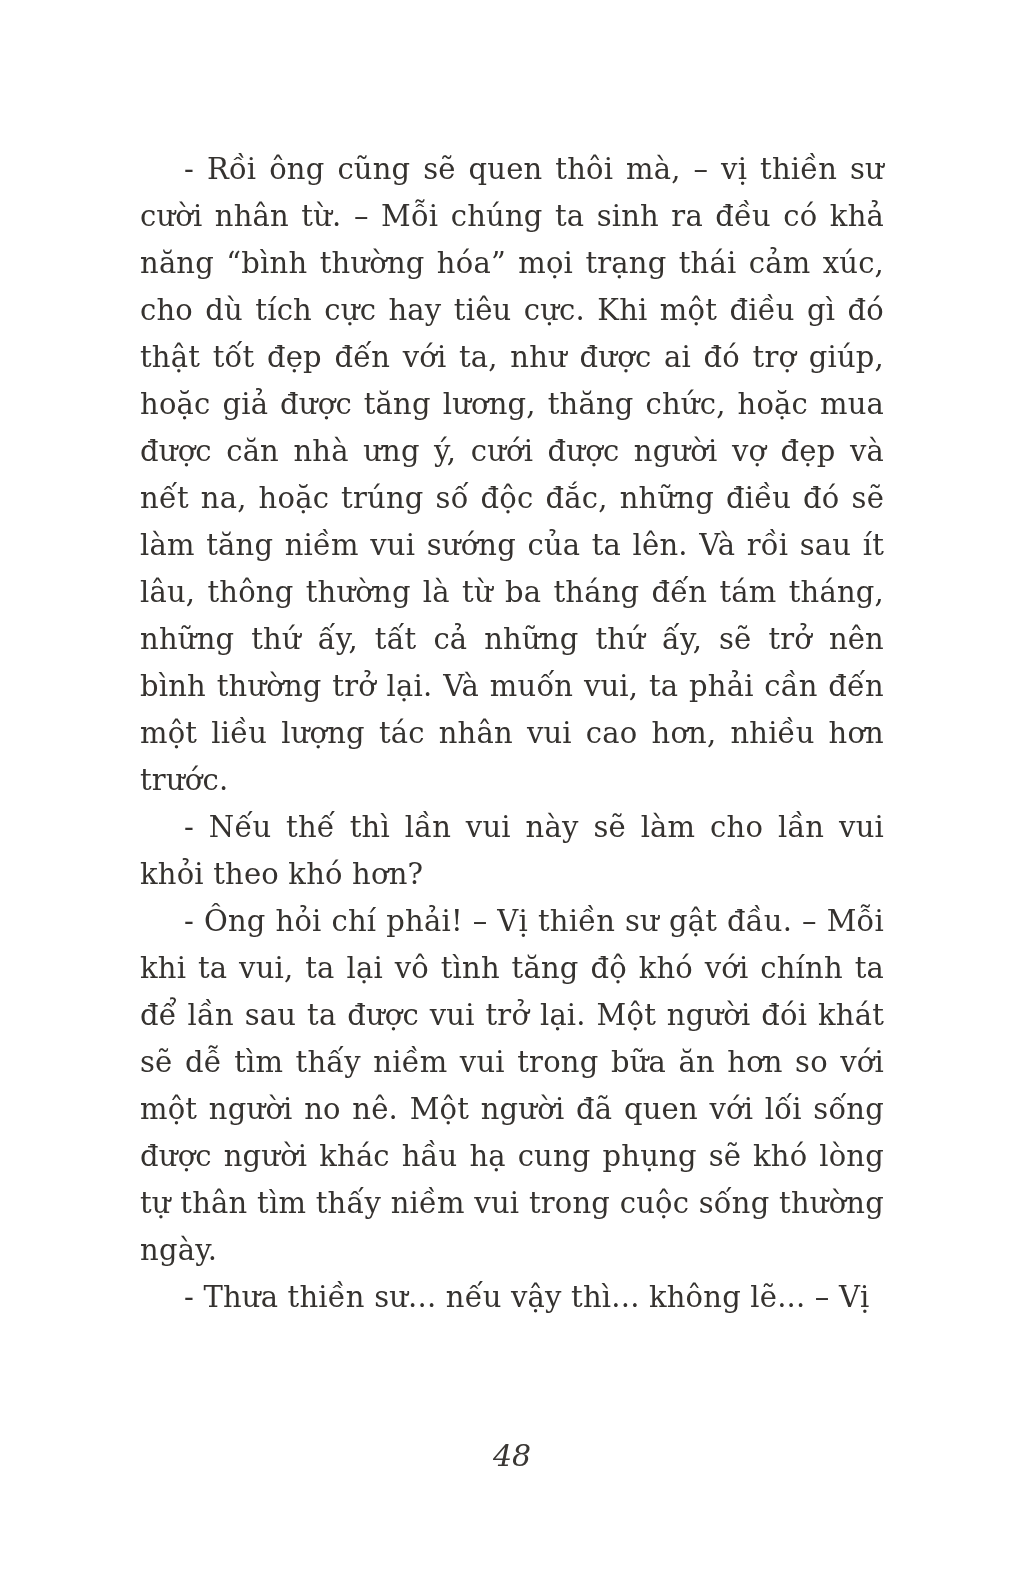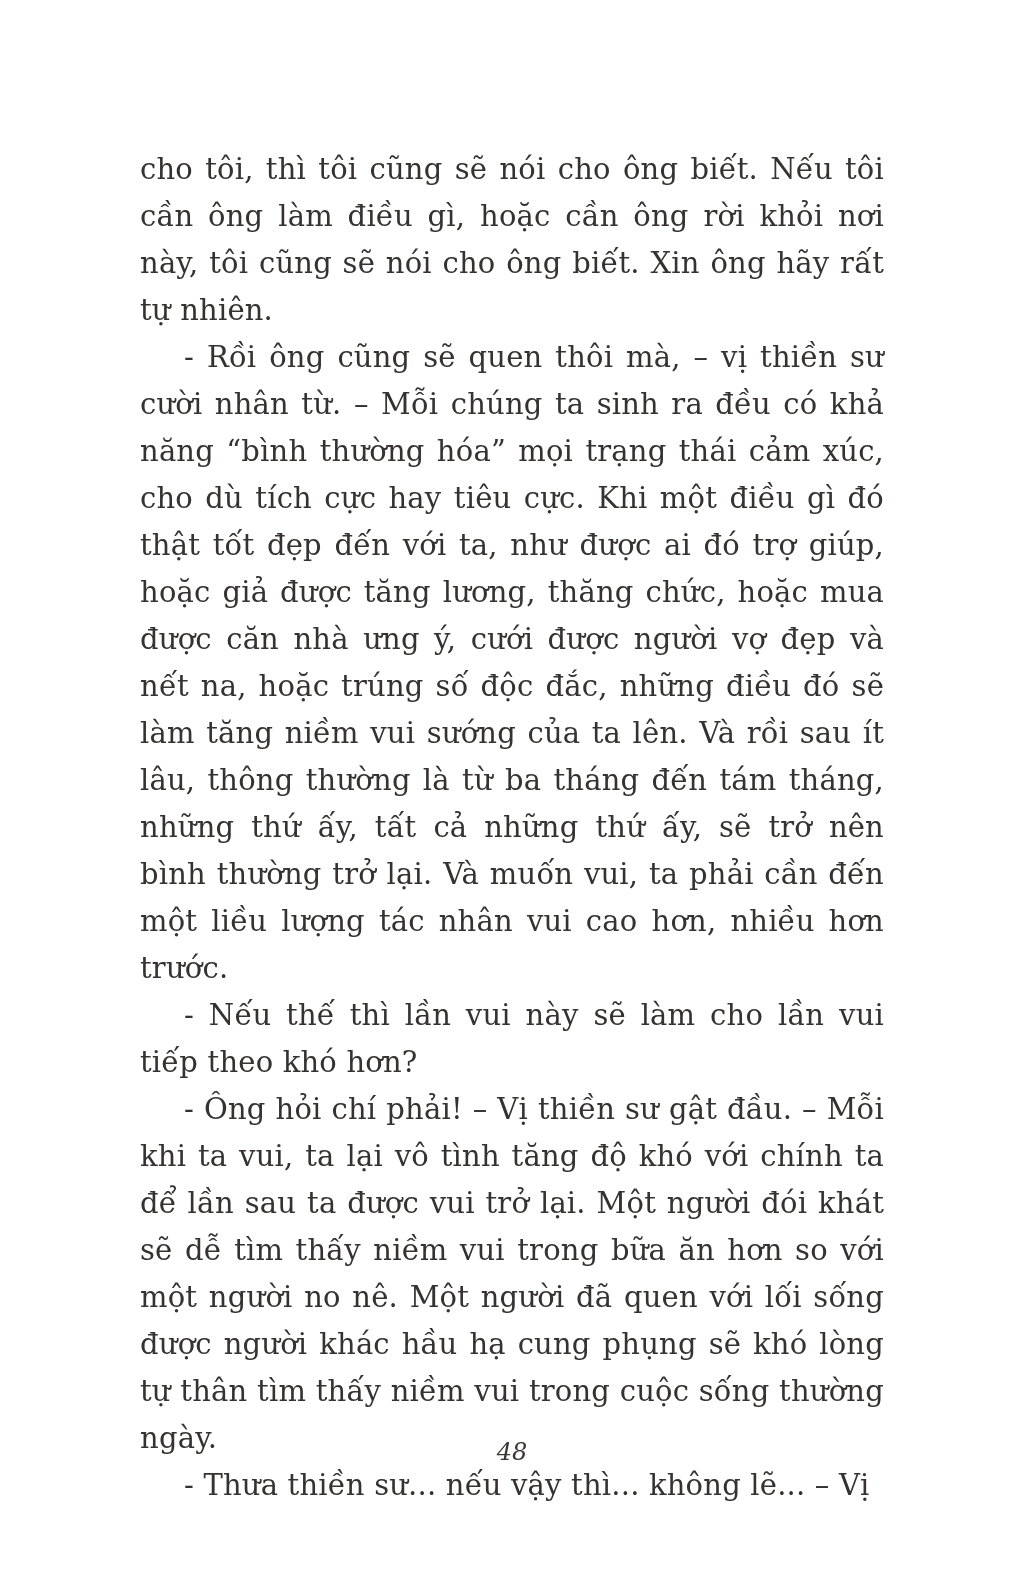--- a/index.html
+++ b/index.html
@@ -32,31 +32,30 @@
   }
   .text-block p.dialogue {
     text-indent: 44px;
   }
   .page-number {
     position: absolute;
     top: 1438px;
     left: 0;
     width: 100%;
     text-align: center;
-    font-size: 24px;
+    font-size: 30px;
     font-style: italic;
     color: #3a3734;
   }
 </style>
 </head>
 <body>
 
 <div class="book-page">
   <div class="text-block">
-    <p>cho tôi, thì tôi cũng sẽ nói cho ông biết. Nếu tôi cần ông làm điều gì, hoặc cần ông rời khỏi nơi này, tôi cũng sẽ nói cho ông biết. Xin ông hãy rất tự nhiên.</p>
     <p class="dialogue">- Rồi ông cũng sẽ quen thôi mà, – vị thiền sư cười nhân từ. – Mỗi chúng ta sinh ra đều có khả năng “bình thường hóa” mọi trạng thái cảm xúc, cho dù tích cực hay tiêu cực. Khi một điều gì đó thật tốt đẹp đến với ta, như được ai đó trợ giúp, hoặc giả được tăng lương, thăng chức, hoặc mua được căn nhà ưng ý, cưới được người vợ đẹp và nết na, hoặc trúng số độc đắc, những điều đó sẽ làm tăng niềm vui sướng của ta lên. Và rồi sau ít lâu, thông thường là từ ba tháng đến tám tháng, những thứ ấy, tất cả những thứ ấy, sẽ trở nên bình thường trở lại. Và muốn vui, ta phải cần đến một liều lượng tác nhân vui cao hơn, nhiều hơn trước.</p>
-    <p class="dialogue">- Nếu thế thì lần vui này sẽ làm cho lần vui tiếp theo khó hơn?</p>
+    <p class="dialogue">- Nếu thế thì lần vui này sẽ làm cho lần vui khỏi theo khó hơn?</p>
     <p class="dialogue">- Ông hỏi chí phải! – Vị thiền sư gật đầu. – Mỗi khi ta vui, ta lại vô tình tăng độ khó với chính ta để lần sau ta được vui trở lại. Một người đói khát sẽ dễ tìm thấy niềm vui trong bữa ăn hơn so với một người no nê. Một người đã quen với lối sống được người khác hầu hạ cung phụng sẽ khó lòng tự thân tìm thấy niềm vui trong cuộc sống thường ngày.</p>
     <p class="dialogue">- Thưa thiền sư... nếu vậy thì... không lẽ... – Vị</p>
   </div>
 
   <div class="page-number">48</div>
 </div>
 
 </body></html>

